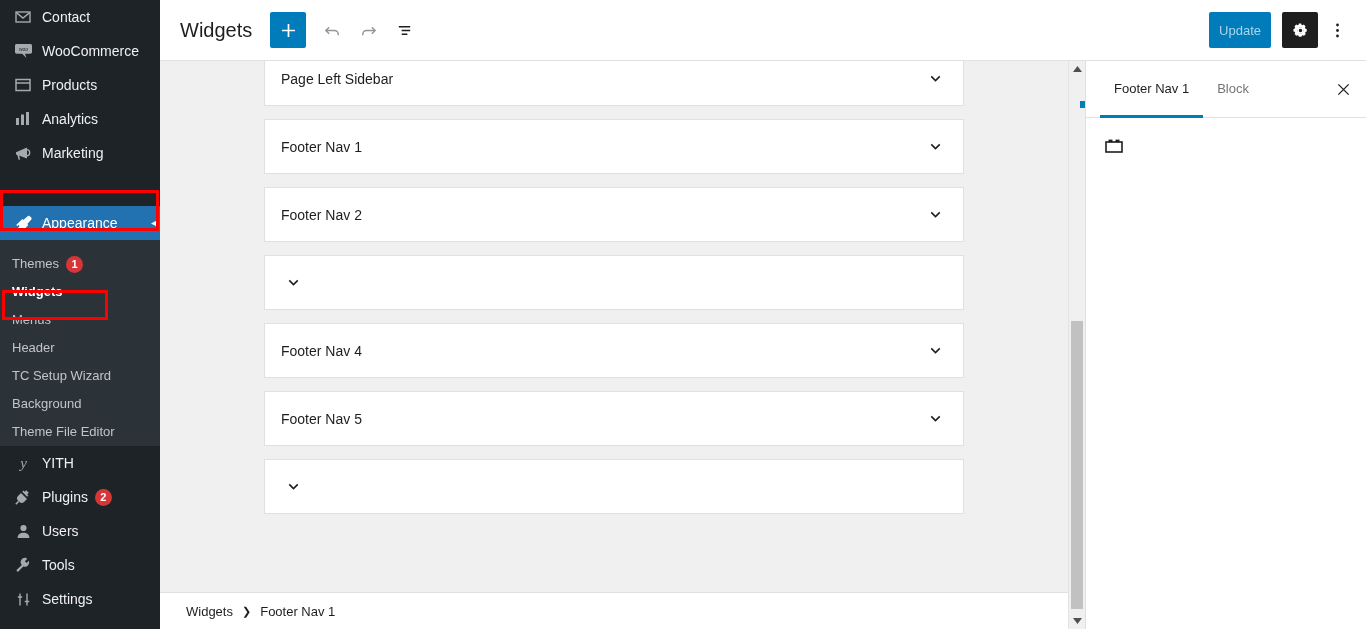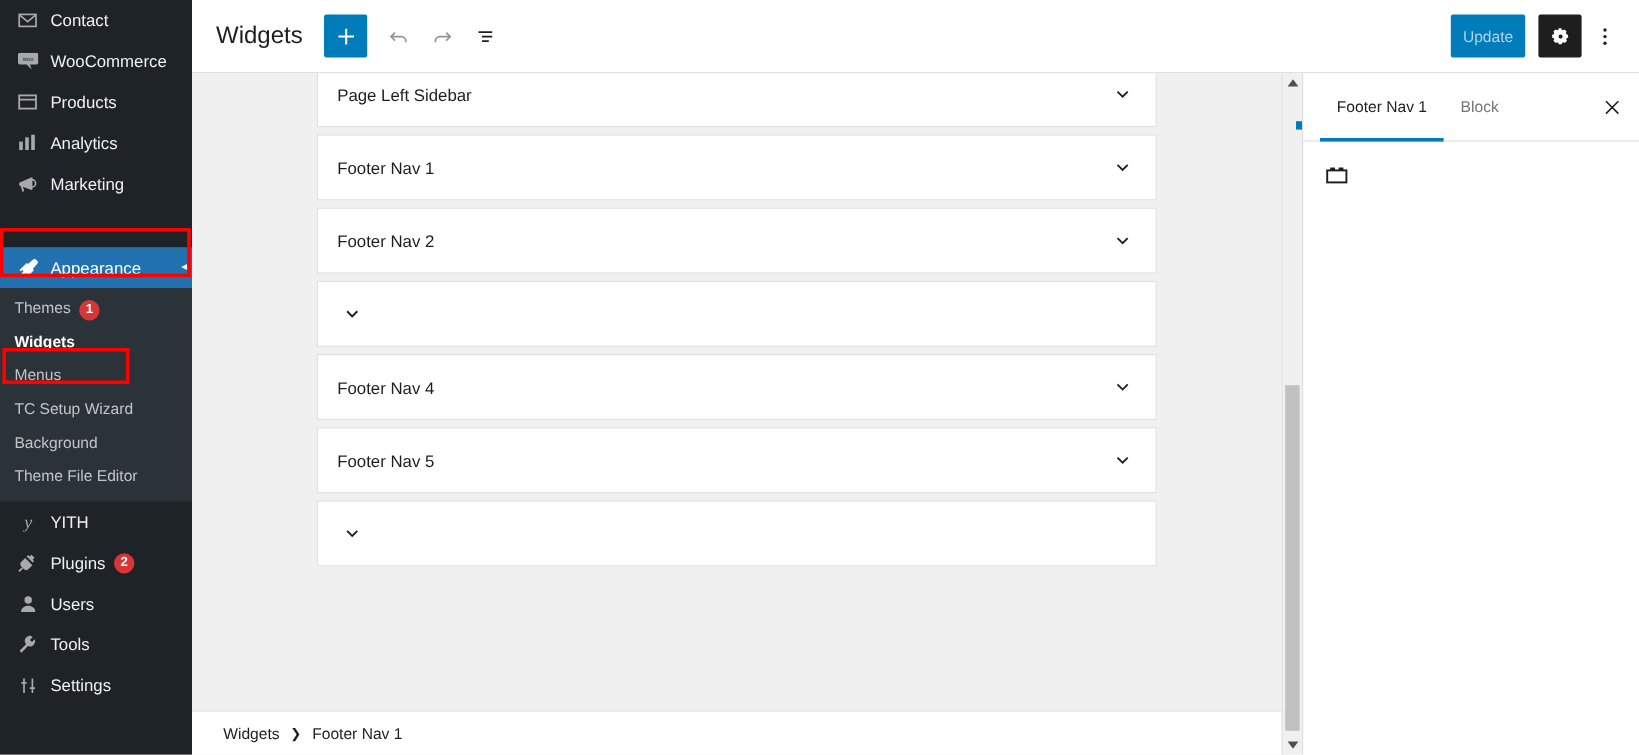--- a/index.html
+++ b/index.html
@@ -38,21 +38,21 @@
   }
   .badge {
     display: inline-flex; align-items: center; justify-content: center;
     min-width: 17px; height: 17px; padding: 0 5px;
     background: #d63638; color: #fff;
     border-radius: 10px; font-size: 11px; font-weight: 600;
     margin-left: 7px;
   }
   .submenu { background: #2c3338; padding: 4px 0 6px 0; }
   .submenu-item {
-    display: block; height: 28px; line-height: 25px;
+    display: block; height: 28px; line-height: 40px;
     padding-left: 12px; font-size: 13px; color: #c3c4c7;
     white-space: nowrap;
   }
   .submenu-item.current { color: #fff; font-weight: 700; }
 
   
   .annot {
     position: absolute; border: 3px solid #ff0000; pointer-events: none; z-index: 40;
   }
   #annot-appearance { left: 0px; top: 190px; width: 159px; height: 41px; }
@@ -109,21 +109,21 @@
   .editor-wrap {
     position: relative; flex: 1 1 auto; min-width: 0;
     background: #f0f0f1; display: flex; flex-direction: column;
   }
   .canvas {
     position: relative; flex: 1 1 auto; overflow: hidden;
     padding: 0 104px 0 104px;
   }
   .widget-area {
     background: #fff; border: 1px solid #e0e0e0;
-    margin-bottom: 6px; height: 55px;
+    margin-bottom: 13px; height: 55px;
     display: flex; align-items: center; padding: 0 16px 0 16px;
   }
   .widget-area:first-child { margin-top: -10px; }
   .wa-title { font-size: 14px; color: #1e1e1e; flex: 1 1 auto; }
   .wa-chevron {
     width: 24px; height: 24px; display: flex;
     align-items: center; justify-content: center; color: #1e1e1e; cursor: pointer;
   }
 
   
@@ -251,20 +251,21 @@
       <span>Appearance</span>
       <span class="arrow-mark">◂</span>
     </div>
 
     <div class="submenu">
       <a class="submenu-item">
         <span>Themes</span><span class="badge">1</span>
       </a>
       <a class="submenu-item current"><span>Widgets</span></a>
       <a class="submenu-item"><span>Menus</span></a>
+      <a class="submenu-item"><span>Header</span></a>
       <a class="submenu-item"><span>TC Setup Wizard</span></a>
       <a class="submenu-item"><span>Background</span></a>
       <a class="submenu-item"><span>Theme File Editor</span></a>
     </div>
 
     <div class="menu-item">
       <span class="mi-icon">
         <svg width="15" height="16" viewBox="0 0 15 16" fill="currentColor">
           <text x="7.5" y="13" font-size="15" text-anchor="middle" font-family="Liberation Serif" font-style="italic">y</text>
         </svg>

